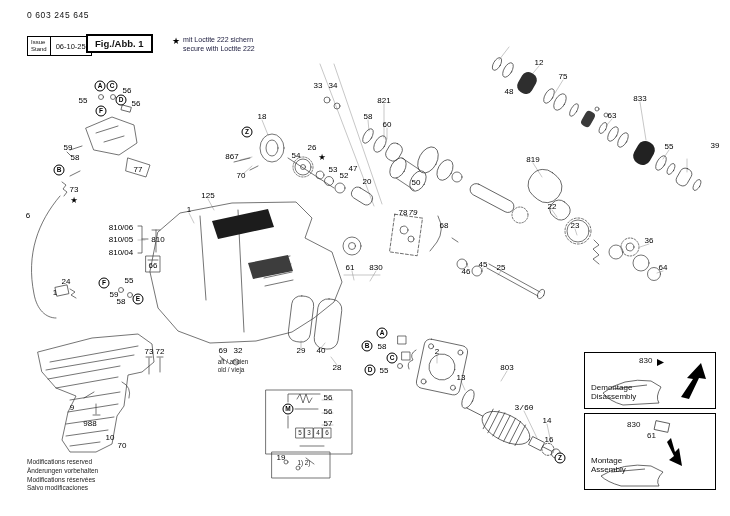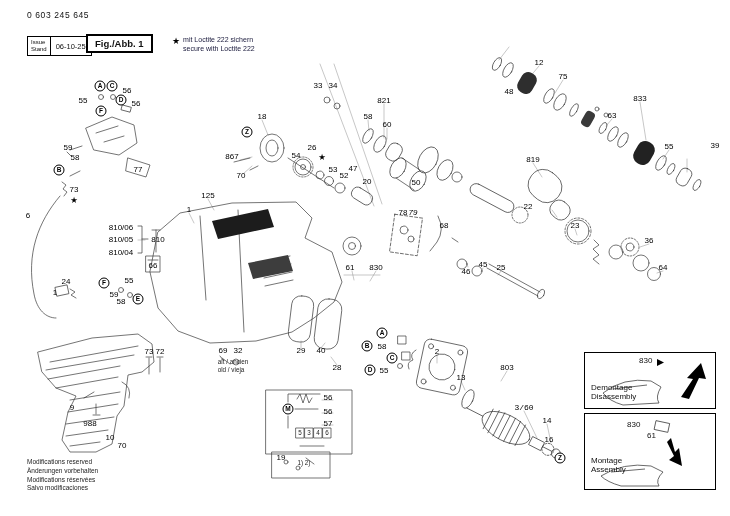--- a/index.html
+++ b/index.html
@@ -336,21 +336,21 @@
       <span class="callout" style="left: 232px; top: 157px;">867</span>
       <span class="callout" style="left: 241px; top: 176px;">70</span>
       <span class="callout" style="left: 296px; top: 156px; text-align: center;">54</span>
       <span class="callout" style="left: 312px; top: 148px;">26</span>
       <span class="callout star" style="left: 322px; top: 157px;">★</span>
       <span class="callout" style="left: 333px; top: 170px;">53</span>
       <span class="callout" style="left: 344px; top: 176px;">52</span>
       <span class="callout" style="left: 353px; top: 169px;">47</span>
       <span class="callout" style="left: 367px; top: 182px;">20</span>
       <span class="callout" style="left: 416px; top: 183px;">50</span>
-      <span class="callout" style="left: 528px; top: 207px;">22</span>
+      <span class="callout" style="left: 552px; top: 207px;">22</span>
       <span class="callout" style="left: 575px; top: 226px;">23</span>
       <span class="callout" style="left: 649px; top: 241px;">36</span>
       <span class="callout" style="left: 663px; top: 268px;">64</span>
       <span class="callout" style="left: 403px; top: 213px;">78</span>
       <span class="callout" style="left: 413px; top: 213px; font-style: italic;">79</span>
       <span class="callout" style="left: 444px; top: 226px;">68</span>
       <span class="callout" style="left: 466px; top: 272px;">46</span>
       <span class="callout" style="left: 483px; top: 265px;">45</span>
       <span class="callout" style="left: 501px; top: 268px;">25</span>
       <span class="callout" style="left: 350px; top: 268px;">61</span>

